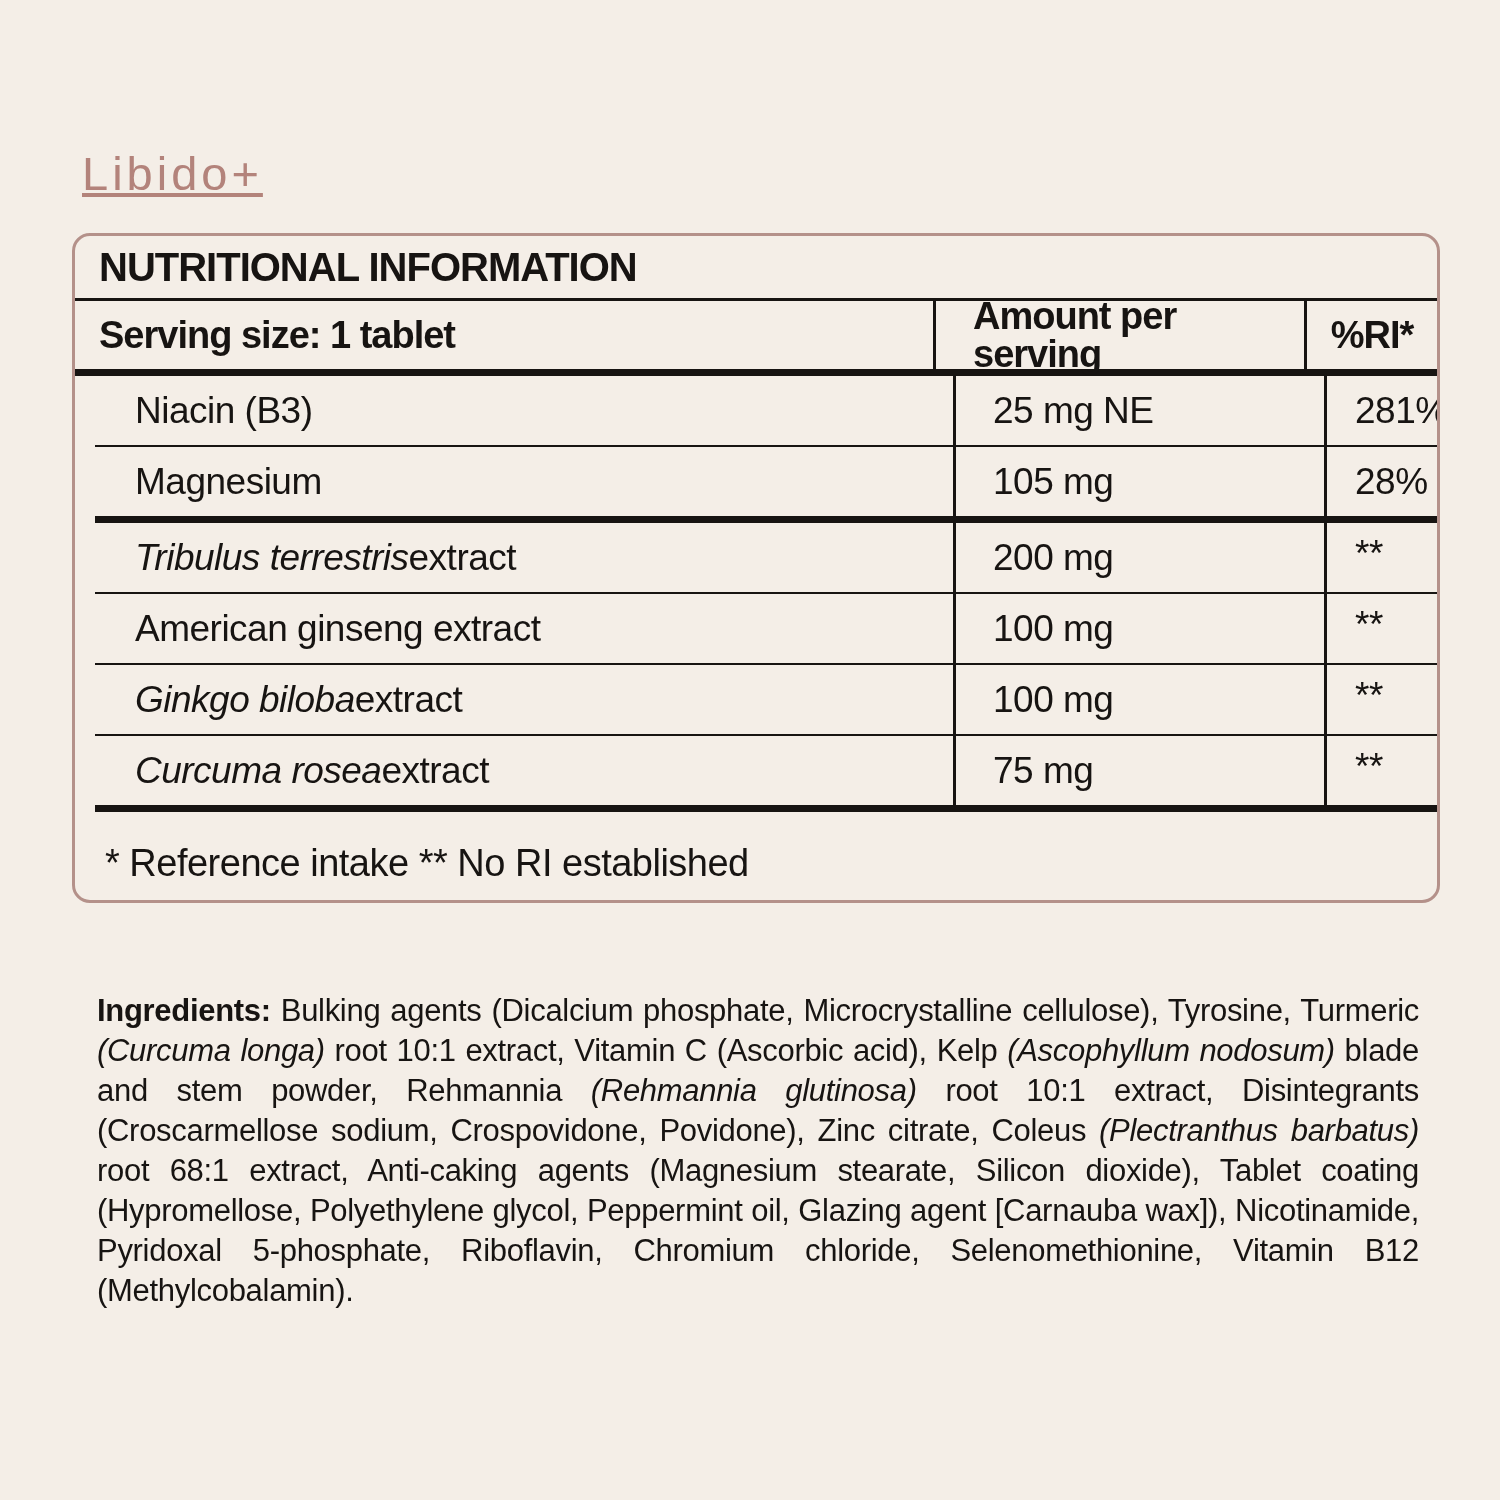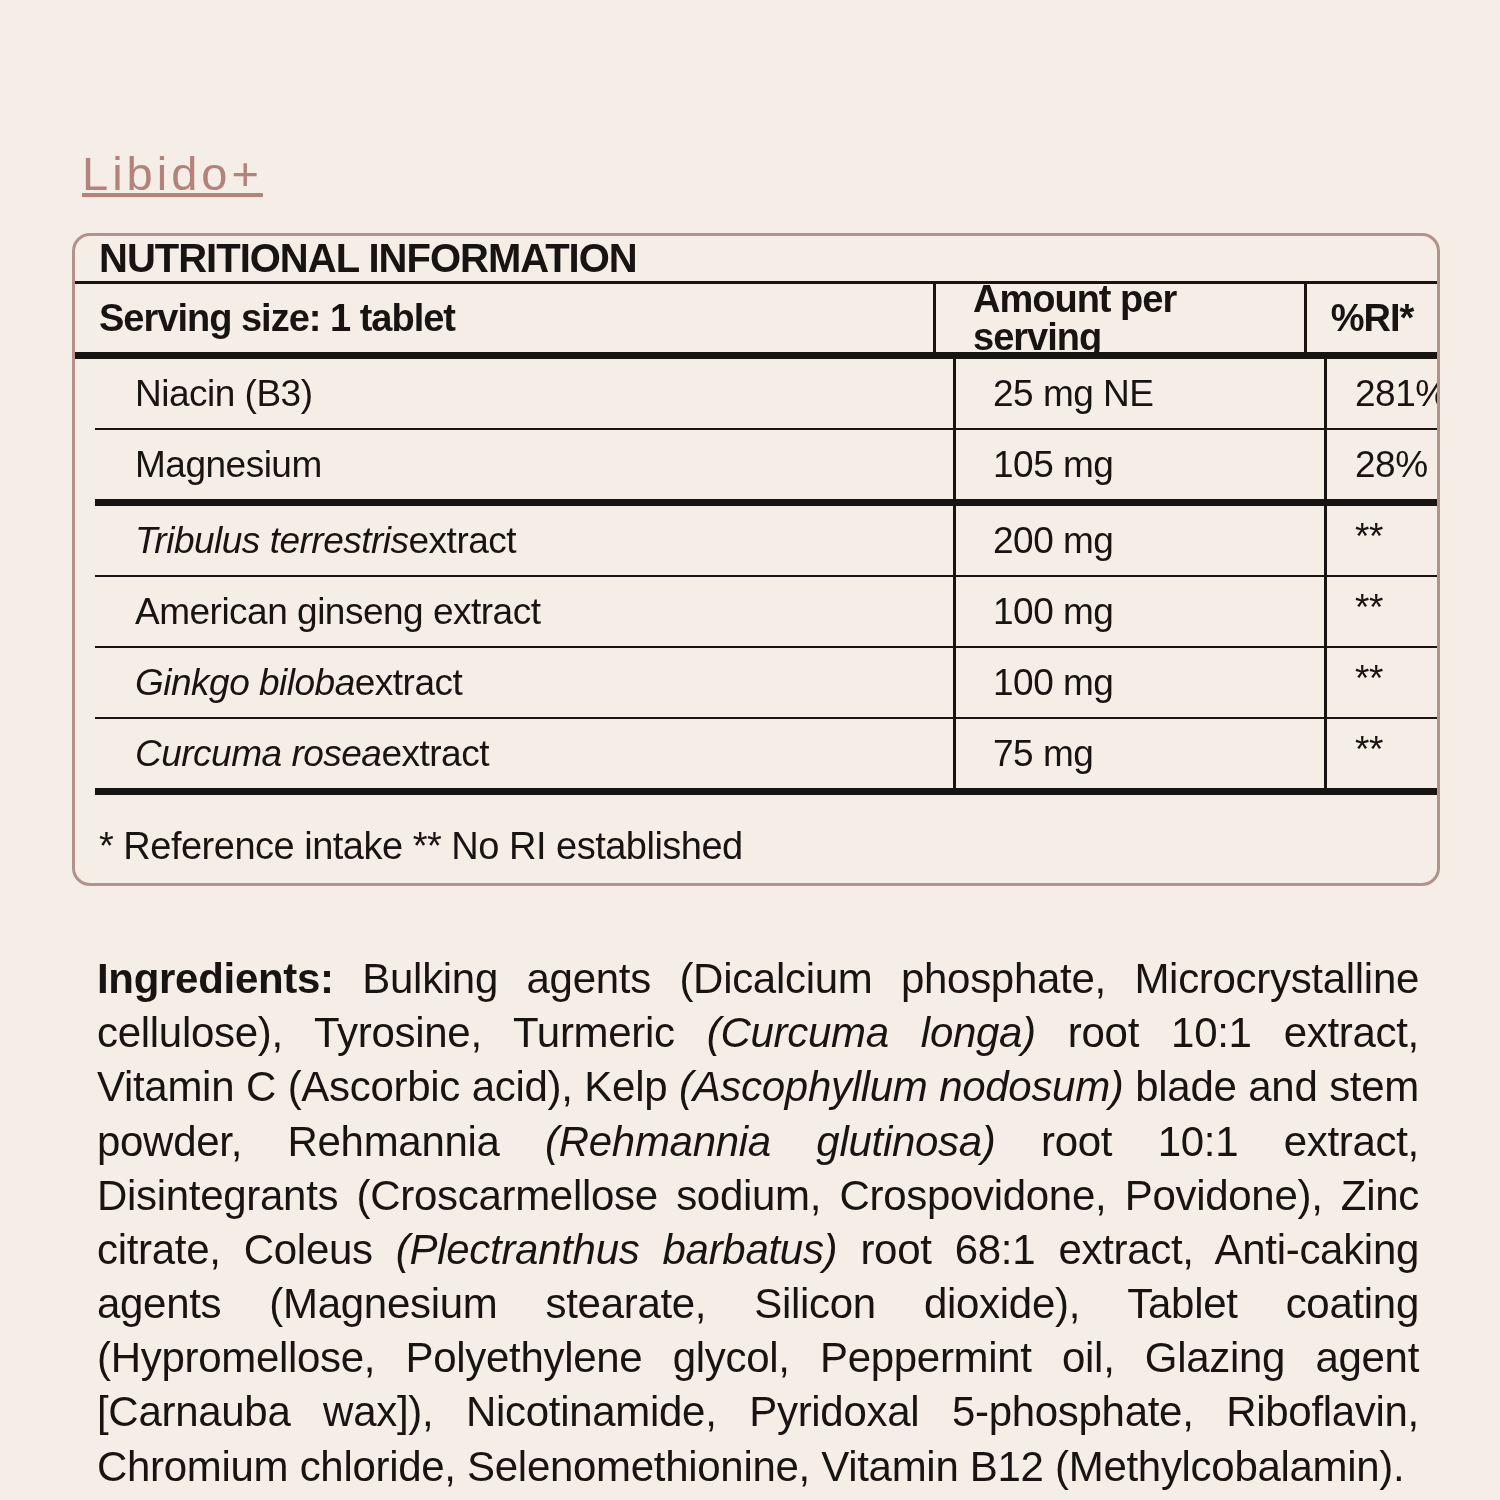--- a/index.html
+++ b/index.html
@@ -35,21 +35,21 @@
     position:absolute;
     left:72px;top:233px;
     width:1368px;
     box-sizing:border-box;
     border:3px solid var(--border_rose);
     border-radius:18px;
     overflow:hidden;
   }
   .t-title{
     box-sizing:border-box;
-    height:48px;
+    height:65px;
     padding:0 0 0 24px;
     display:flex;align-items:center;
     font-weight:bold;
     font-size:40px;
     letter-spacing:-1px;
     border-bottom:3px solid var(--line);
   }
   .grid-row{
     display:grid;
     grid-template-columns:858px 371px 1fr;
@@ -95,26 +95,27 @@
   }
   .latin{font-style:italic;}
   .t-footnote{
     box-sizing:border-box;
     height:88px;
     padding:14px 0 0 24px;
     display:flex;
     align-items:center;
     font-size:38px;
     letter-spacing:-0.5px;
+    margin-left:6px;
   }
   .ingredients{
     position:absolute;
-    left:97px;top:910px;
+    left:97px;top:960px;
     width:1322px;
-    font-size:42px;
+    font-size:31px;
     letter-spacing:-0.3px;
     line-height:1.29;
     text-align:justify;
     text-align-last:left;
     color:var(--text);
   }
 </style>
 </head>
 <body>
 

